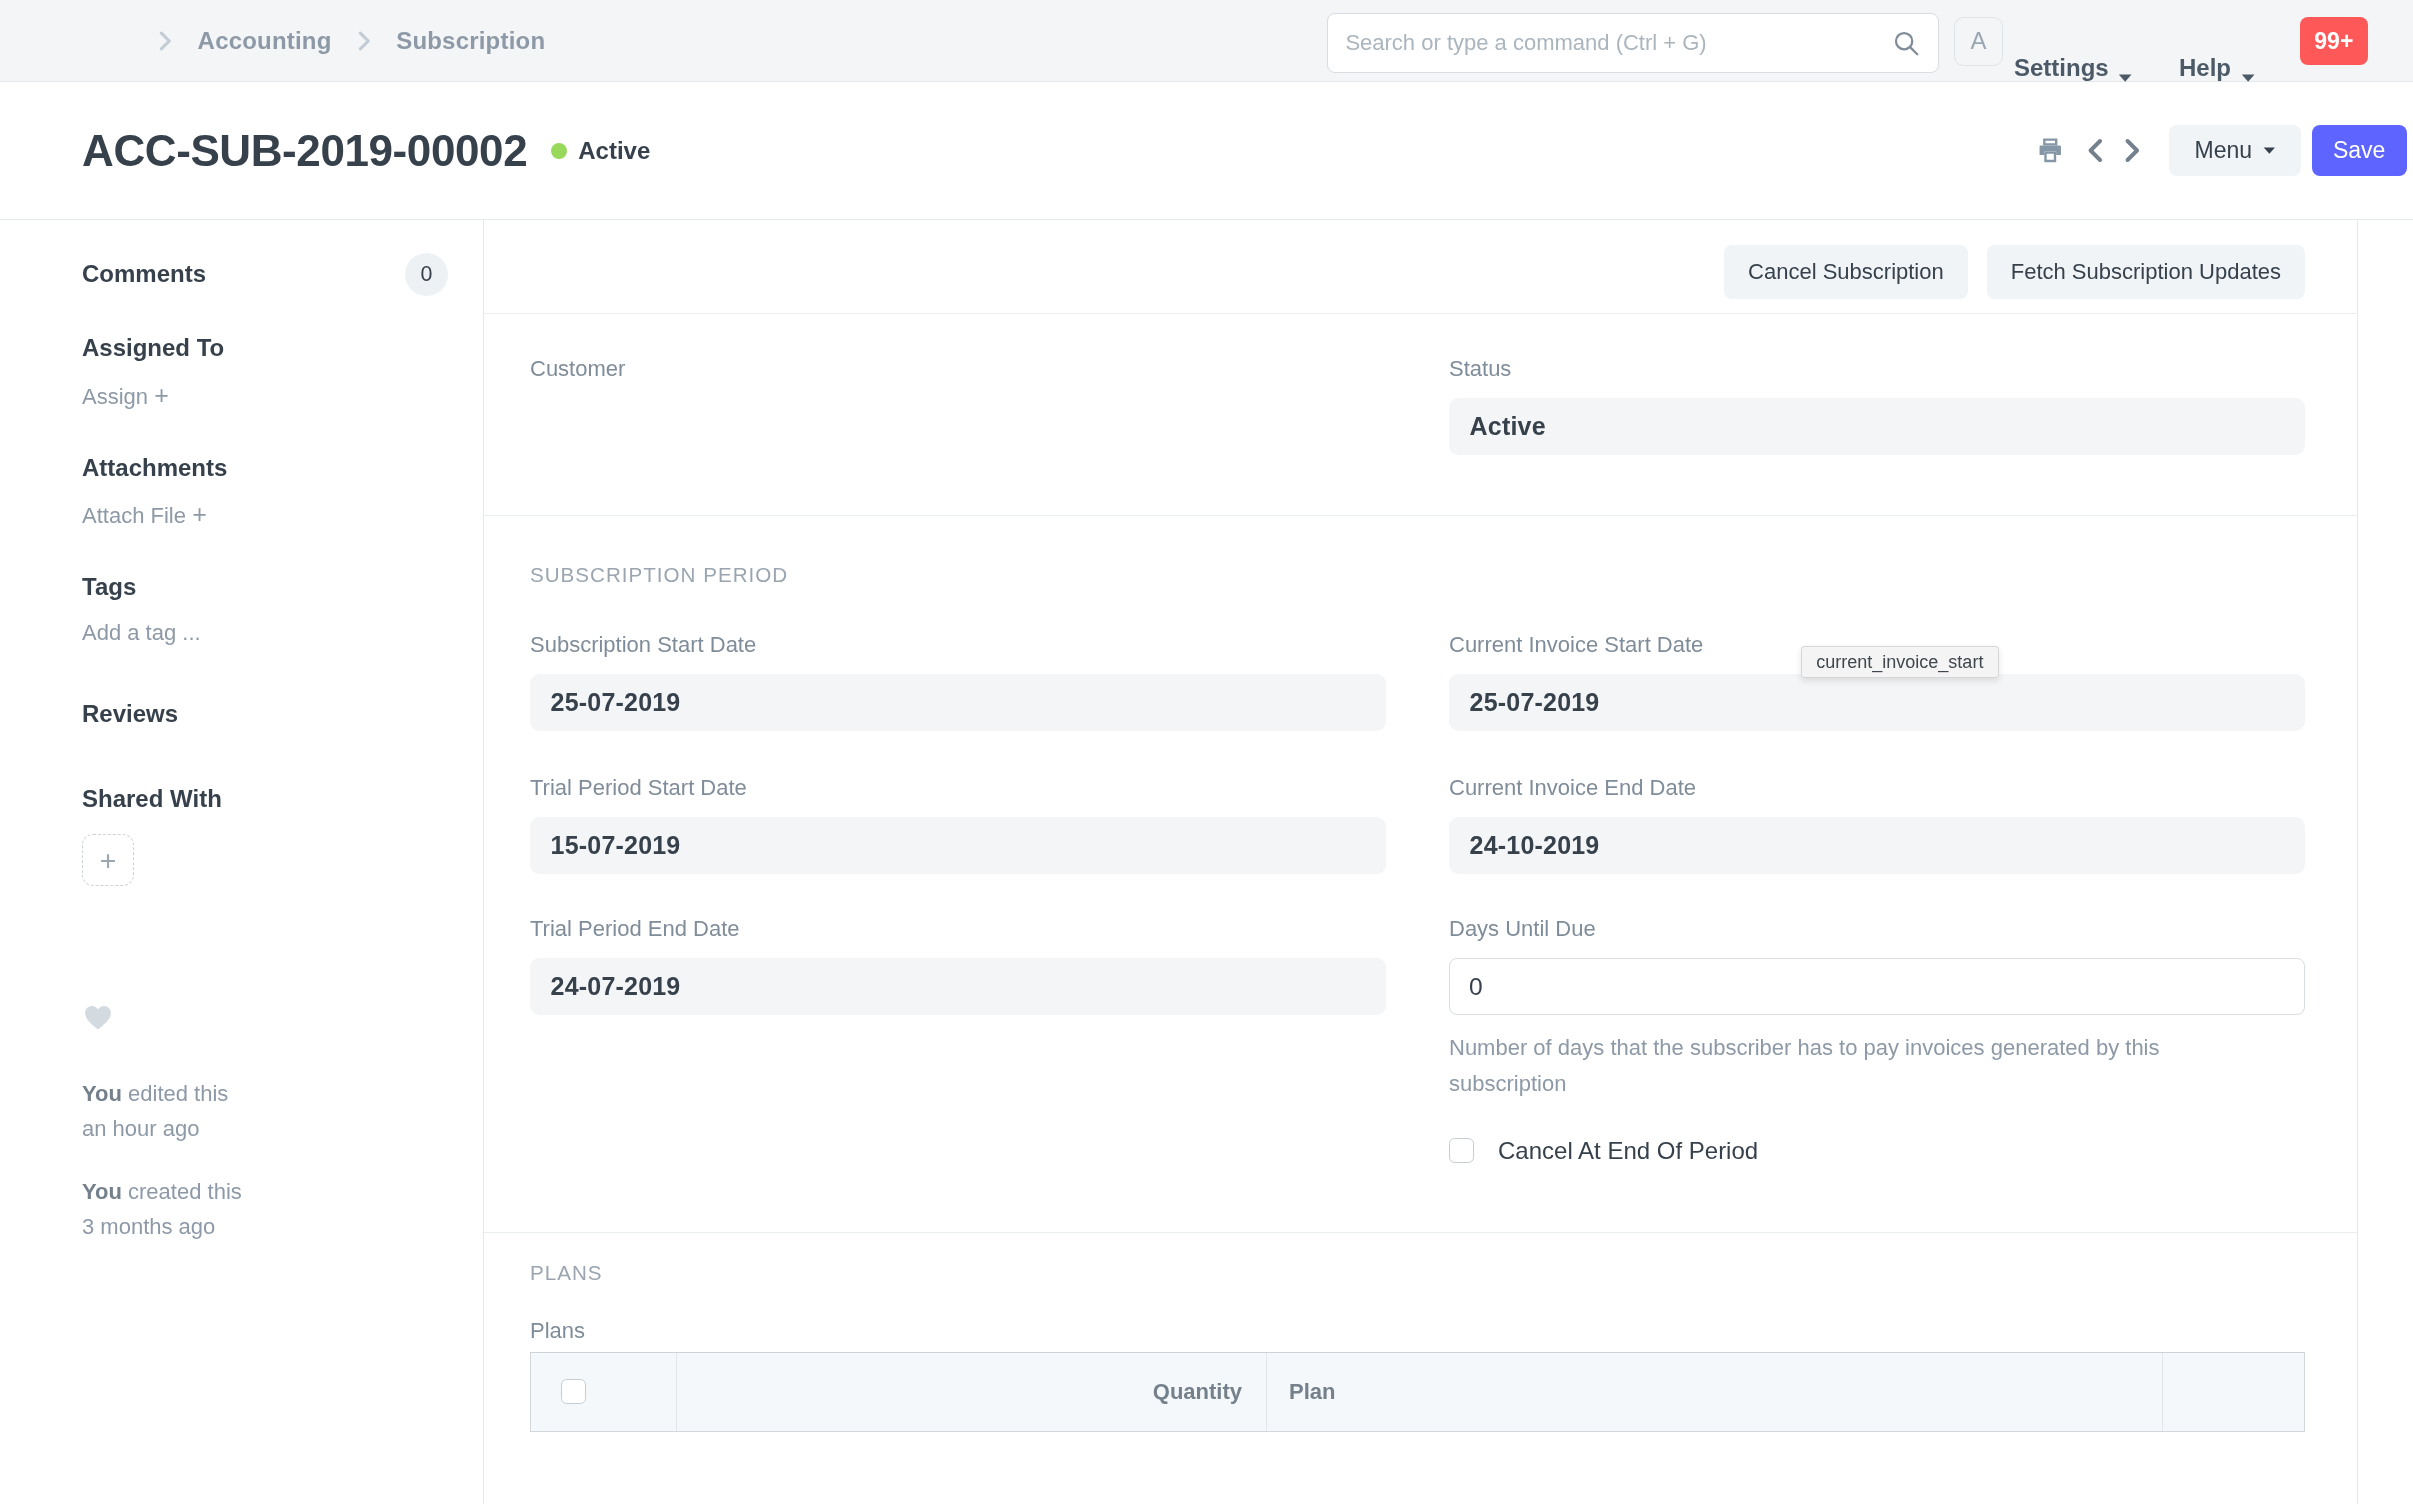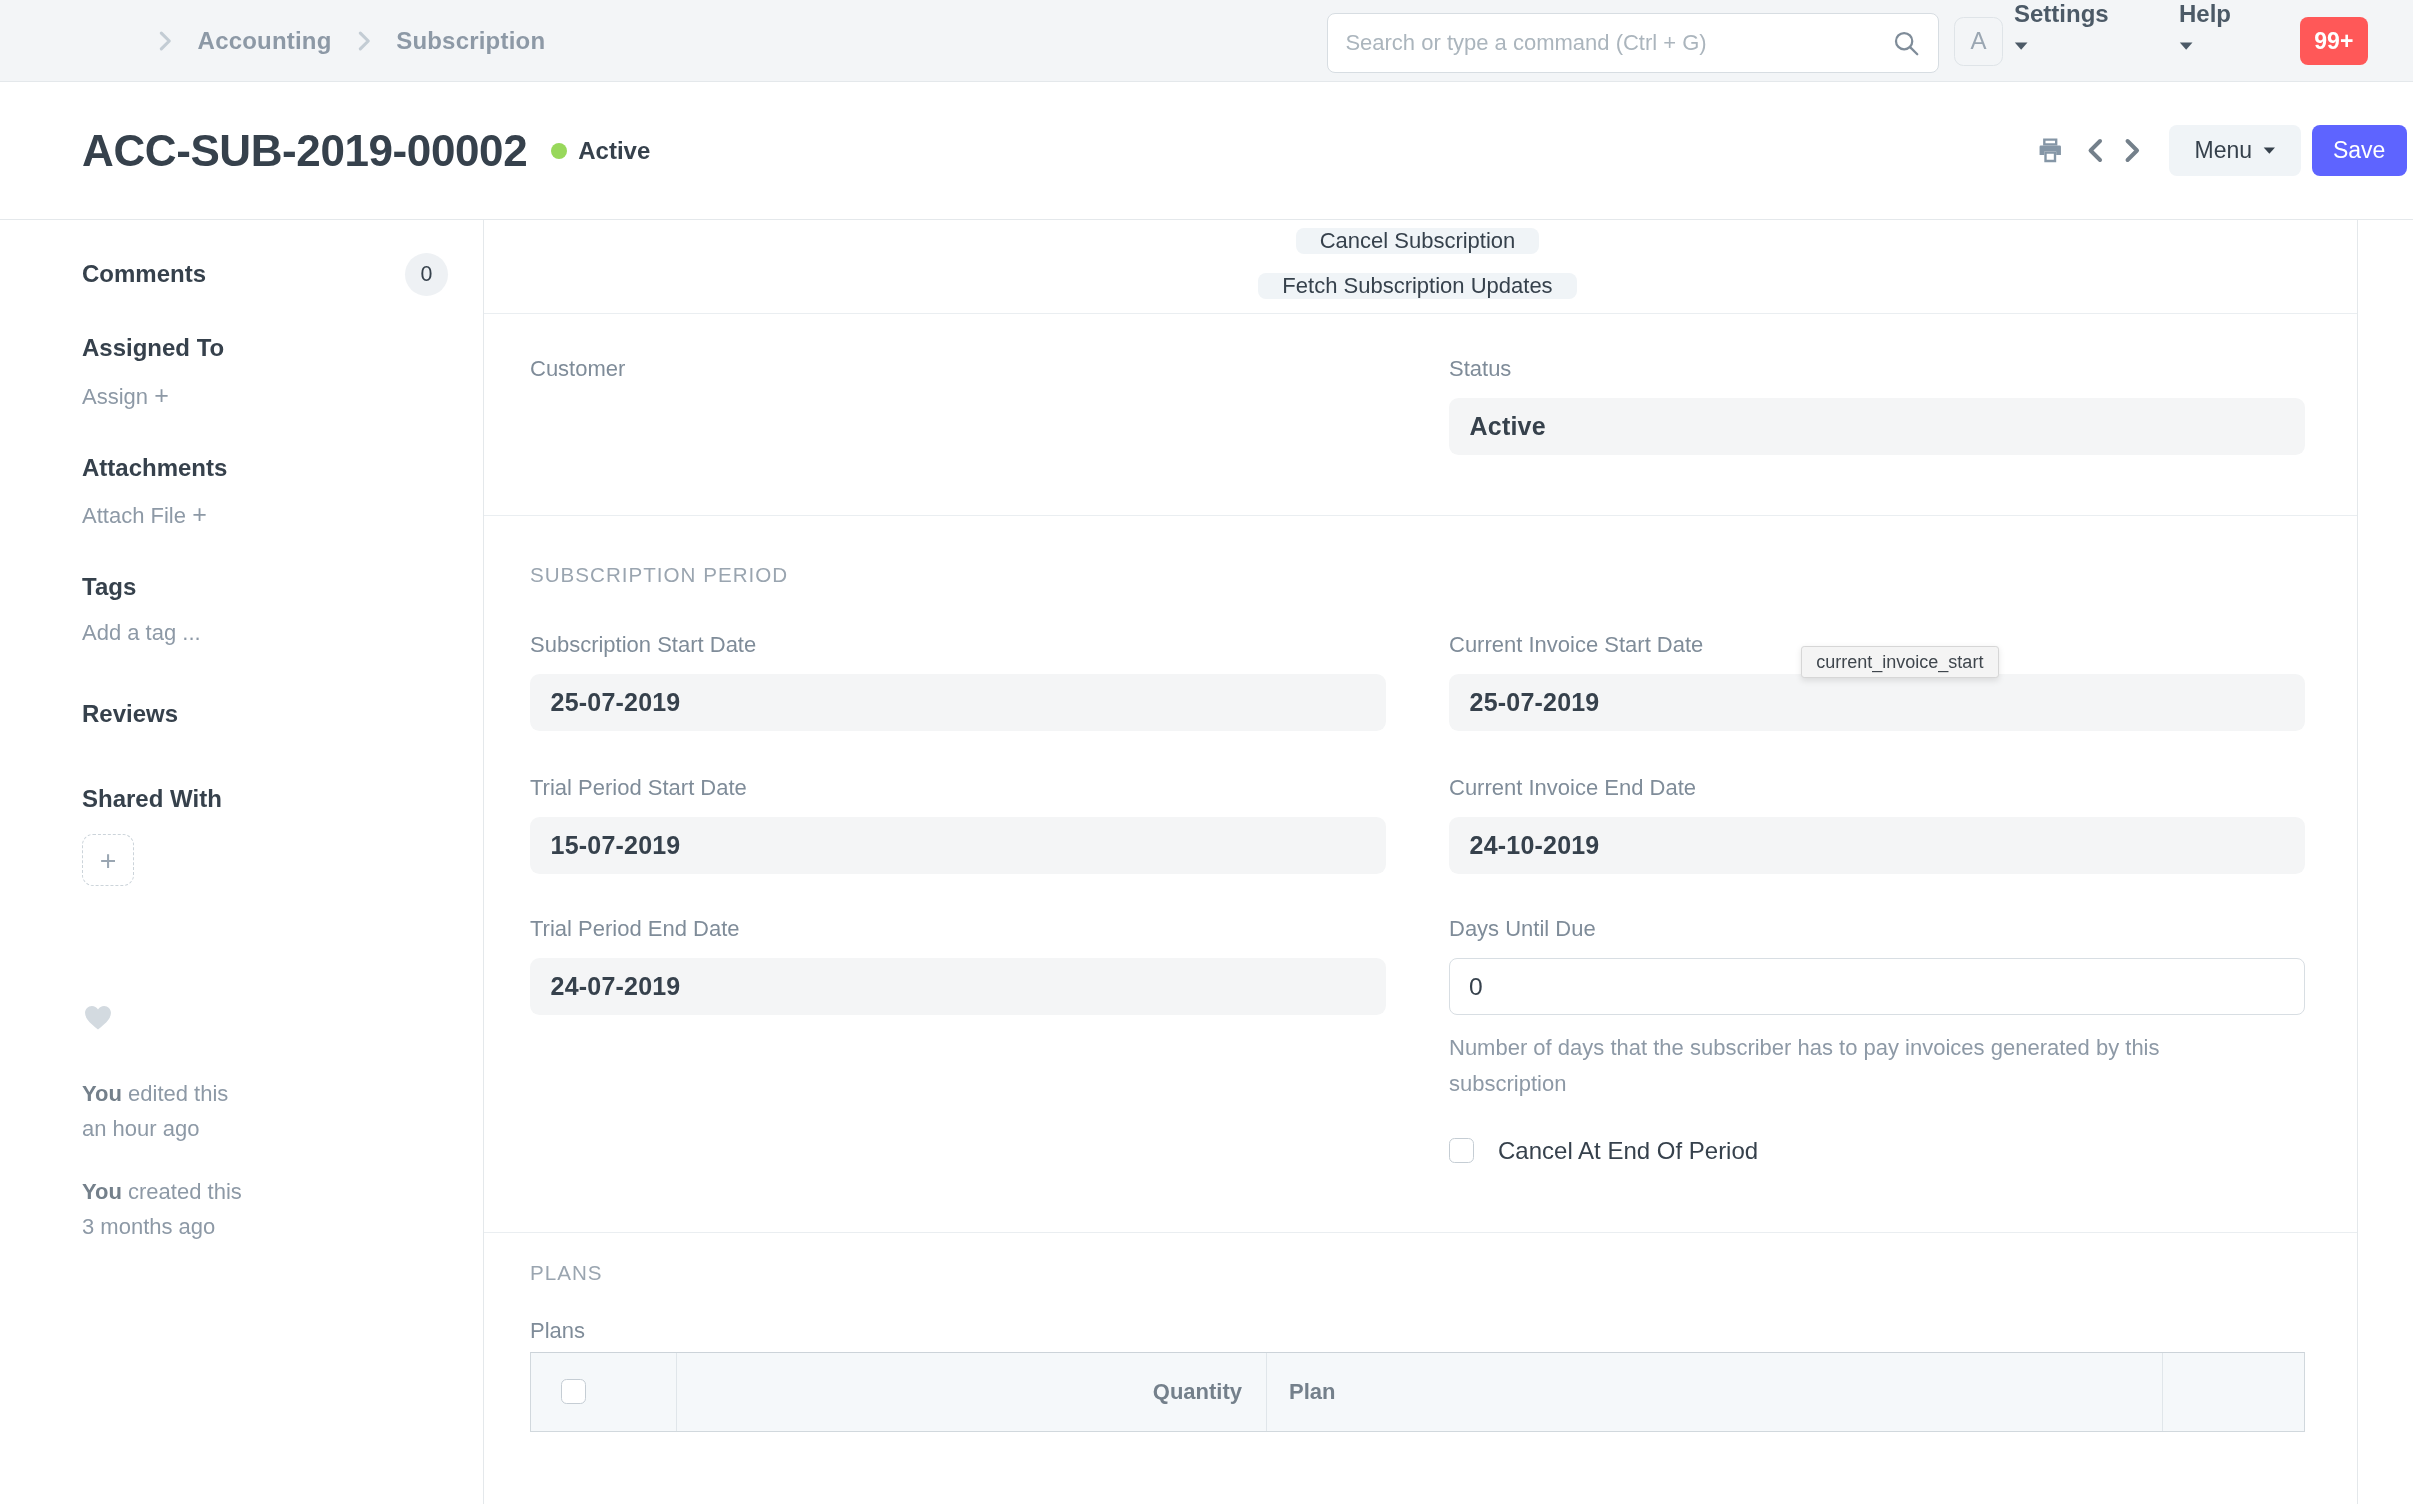--- a/index.html
+++ b/index.html
@@ -41,22 +41,22 @@
   .nav-search input::placeholder { color: #abb5bd; }
   .nav-avatar {
     position: absolute; left: 1954px; top: 16.7px;
     width: 49px; height: 49px;
     border: 1.6px solid #dfe4e8; border-radius: 9.5px;
     display: flex; align-items: center; justify-content: center;
     font-size: 24px; color: #9aa6b2; background: transparent;
   }
   .nav-item {
     position: absolute; top: 0; height: 82px;
-    display: flex; align-items: flex-start; gap: 9.5px;
-    font-size: 24px; font-weight: 700; color: #4c5a67; cursor: pointer; flex-direction: column;
+    display: flex; align-items: flex-end; gap: 9.5px;
+    font-size: 24px; font-weight: 700; color: #4c5a67; cursor: pointer;
   }
   .nav-item .caret { margin-top: 3.2px; }
   .nav-settings { left: 2014px; }
   .nav-help { left: 2179px; }
   .nav-badge {
     position: absolute; left: 2300px; top: 17.4px;
     height: 48px; padding: 0 14.3px; border-radius: 8px;
     background: #ff5858; color: #ffffff;
     font-size: 23px; font-weight: 700;
     display: flex; align-items: center;
@@ -121,21 +121,21 @@
   .activity { margin-top: 44px; font-size: 22px; color: #8d99a6; line-height: 35px; }
   .activity + .activity { margin-top: 28.5px; }
   .activity b { font-weight: 700; color: #74808b; }
 
   
   .main {
     flex: none; width: 1874px;
     border-right: 0.8px solid #e4e8eb;
     position: relative;
   }
-  .pad { padding-left: 46px; padding-right: 52px; flex-direction: column; }
+  .pad { padding-left: 46px; padding-right: 52px; }
   .actions-row {
     margin-top: 25px; height: 54px;
     display: flex; justify-content: flex-end; align-items: center; gap: 19px;
   }
   .action-btn { padding: 0 24px; font-size: 22px; height: 54px; border-radius: 8px; }
   .divider { border: none; border-top: 1.6px solid #eaeef1; }
   .div-1 { margin-top: 14.3px; }
   .div-2 { margin-top: 60px; }
   .div-3 { margin-top: 67px; }
 

